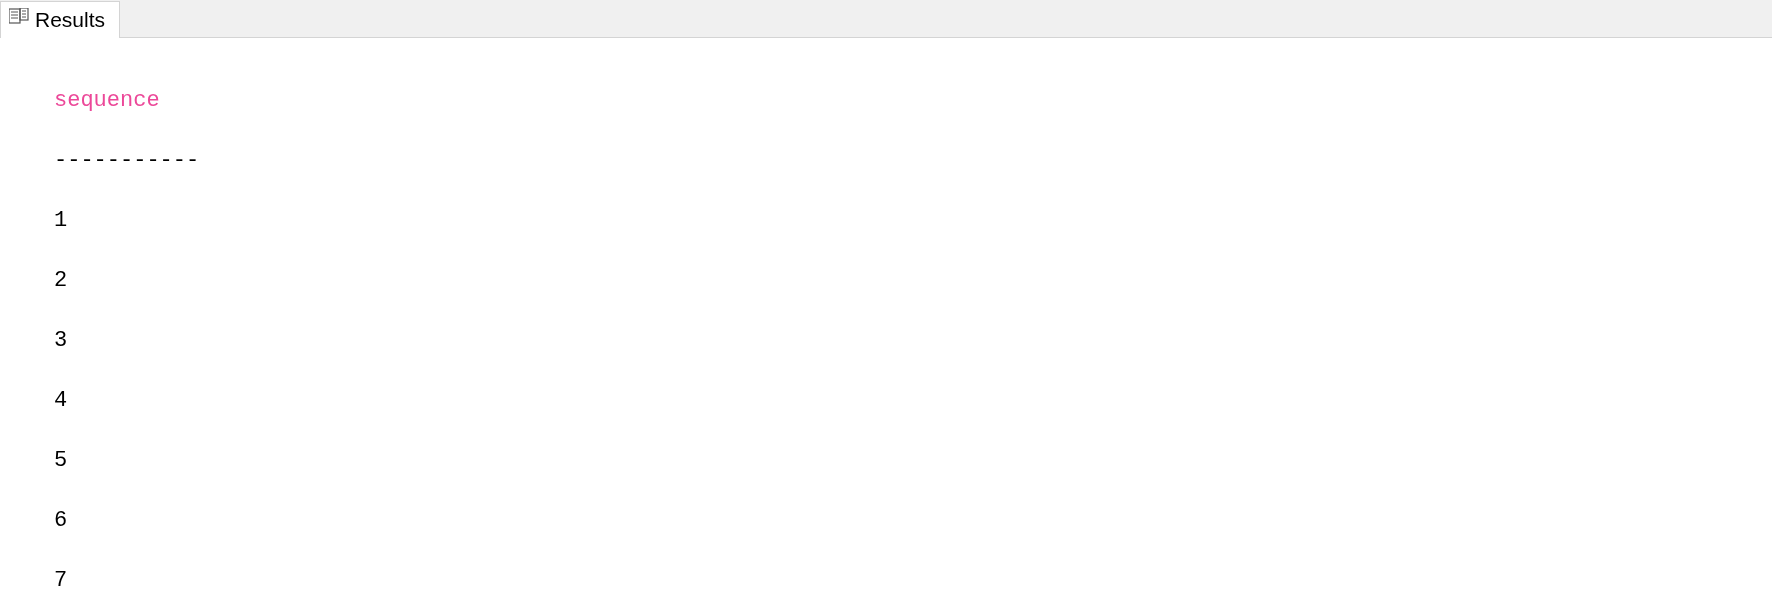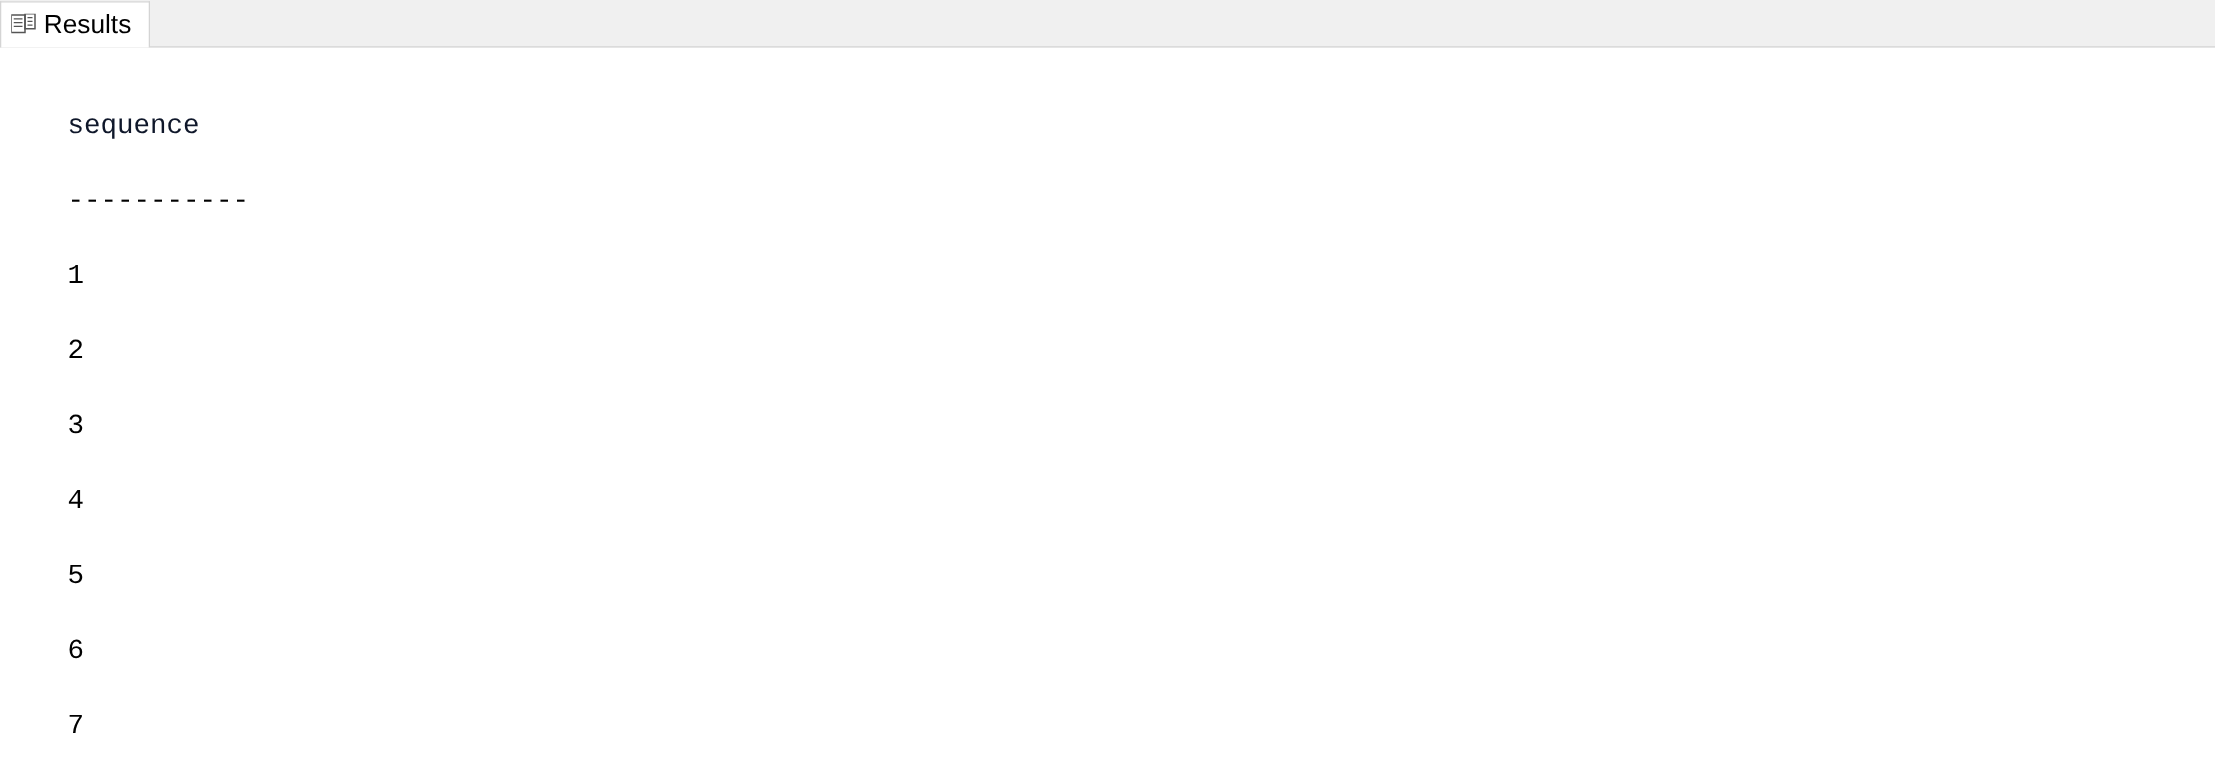--- a/index.html
+++ b/index.html
@@ -20,41 +20,41 @@
       height: 38px;
       display: flex;
       align-items: flex-end;
     }
     .tab {
       background: #ffffff;
       border: 1px solid #d4d4d4;
       border-bottom: none;
       padding: 6px 14px 6px 8px;
       display: flex;
-      align-items: center;
+      align-items: flex-start;
       gap: 6px;
       font-size: 21px;
       color: #000;
       position: relative;
       top: 1px;
     }
     .tab-icon {
       display: inline-flex;
       align-items: center;
     }
     .results-body {
       padding: 18px 0 0 54px;
       font-family: Consolas, "Courier New", monospace;
       font-size: 22px;
       line-height: 30px;
       color: #000;
       white-space: pre;
     }
     .results-header {
-      color: #0f172a;
+      color: #ec4899;
     }
     .results-separator {
       color: #000;
       letter-spacing: 0px;
     }
     .results-row {
       color: #000;
     }
   </style>
 </head>

